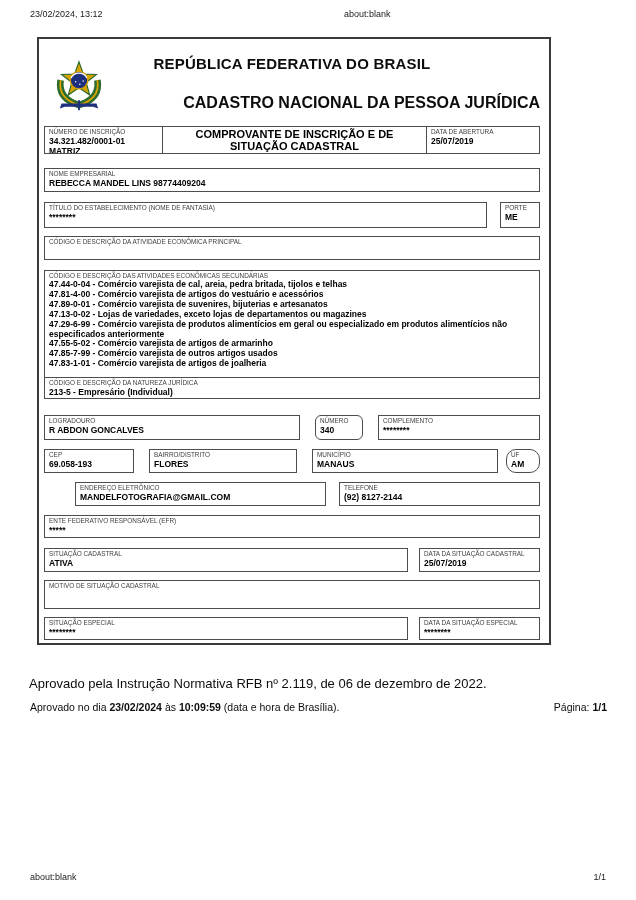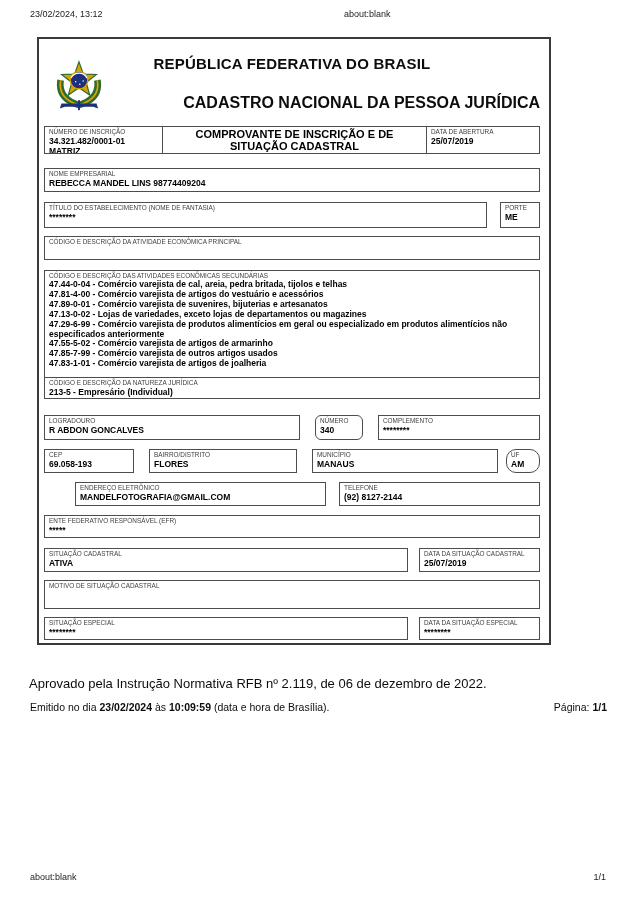--- a/index.html
+++ b/index.html
@@ -232,21 +232,21 @@
         </div>
       </div>
 
     </div>
   </div>
 
   <div class="approval">Aprovado pela Instrução Normativa RFB nº 2.119, de 06 de dezembro de 2022.</div>
 
   <div class="emit-row">
     <span>
-      <span>Emitido no dia </span><span class="b">23/02/2024</span><span> às </span><span class="b">10:09:59</span><span> (data e hora de Brasília).</span>
+      <span>Aprovado no dia </span><span class="b">23/02/2024</span><span> às </span><span class="b">10:09:59</span><span> (data e hora de Brasília).</span>
     </span>
     <span>
       <span>Página: </span><span class="b">1/1</span>
     </span>
   </div>
 
   <div class="print-footer">
     <span>about:blank</span>
     <span>1/1</span>
   </div>

